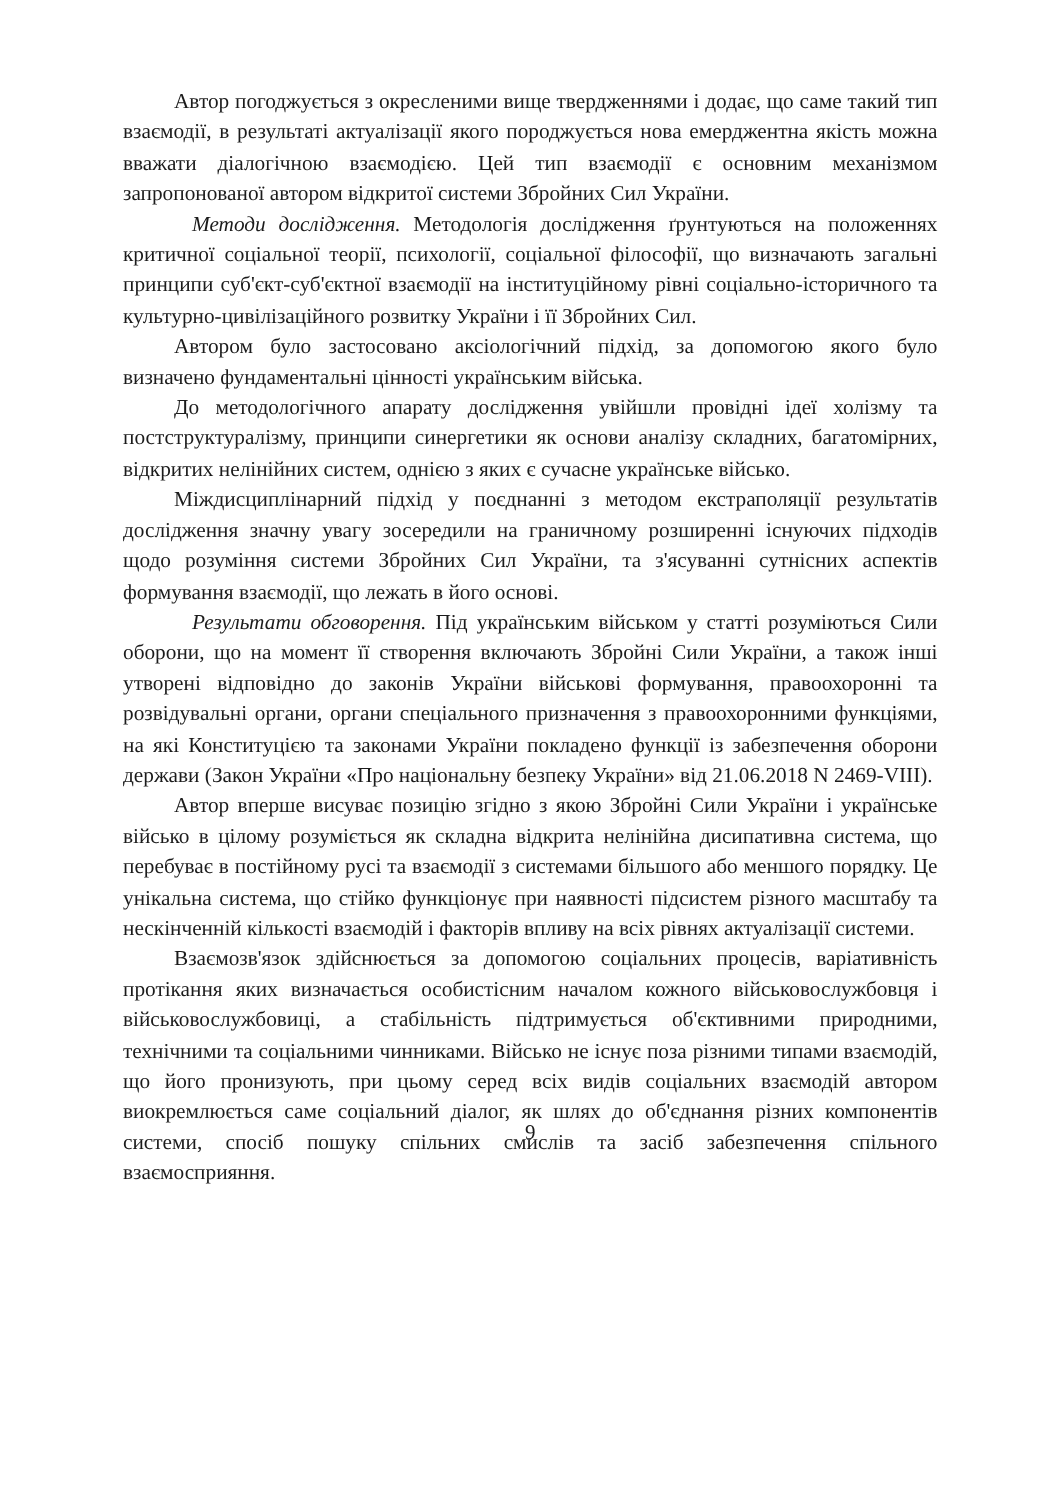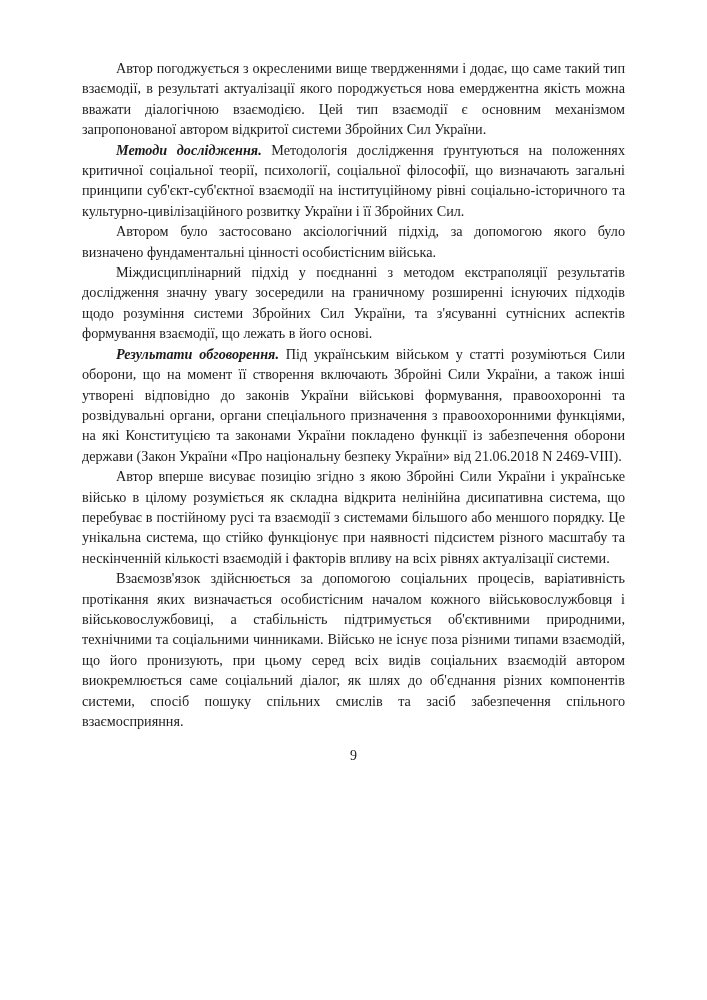--- a/index.html
+++ b/index.html
@@ -29,22 +29,23 @@
     color: #1b1b1b;
   }
   .para {
     margin: 0;
     text-indent: 34px;
   }
   .para.no-indent {
     text-indent: 0;
   }
   .lead {
-    font-weight: bold;
+    font-weight: normal;
     font-style: italic;
+    margin-left: 12px;
   }
   .page-number {
     position: absolute;
     left: 0;
     right: 0;
     bottom: 48px;
     text-align: center;
     font-size: 14px;
     font-family: "Liberation Serif", serif;
     color: #1b1b1b;
@@ -53,22 +54,23 @@
 </head>
 <body>
 
 <div class="page">
   <div class="body-text">
 
     <p class="para"><span>Автор погоджується з окресленими вище твердженнями і додає, що саме такий тип взаємодії, в результаті актуалізації якого породжується нова емерджентна якість можна вважати діалогічною взаємодією. Цей тип взаємодії є основним механізмом запропонованої автором відкритої системи Збройних Сил України.</span></p>
 
     <p class="para"><span class="lead">Методи дослідження.</span><span> Методологія дослідження ґрунтуються на положеннях критичної соціальної теорії, психології, соціальної філософії, що визначають загальні принципи суб'єкт-суб'єктної взаємодії на інституційному рівні соціально-історичного та культурно-цивілізаційного розвитку України і її Збройних Сил.</span></p>
 
-    <p class="para"><span>Автором було застосовано аксіологічний підхід, за допомогою якого було визначено фундаментальні цінності особистісним війська.</span></p>
+    <p class="para"><span>Автором було застосовано аксіологічний підхід, за допомогою якого було визначено фундаментальні цінності українським війська.</span></p>
 
+    <p class="para"><span>До методологічного апарату дослідження увійшли провідні ідеї холізму та постструктуралізму, принципи синергетики як основи аналізу складних, багатомірних, відкритих нелінійних систем, однією з яких є сучасне українське військо.</span></p>
 
     <p class="para"><span>Міждисциплінарний підхід у поєднанні з методом екстраполяції результатів дослідження значну увагу зосередили на граничному розширенні існуючих підходів щодо розуміння системи Збройних Сил України, та з'ясуванні сутнісних аспектів формування взаємодії, що лежать в його основі.</span></p>
 
     <p class="para"><span class="lead">Результати обговорення.</span><span> Під українським військом у статті розуміються Сили оборони, що на момент її створення включають Збройні Сили України, а також інші утворені відповідно до законів України військові формування, правоохоронні та розвідувальні органи, органи спеціального призначення з правоохоронними функціями, на які Конституцією та законами України покладено функції із забезпечення оборони держави (Закон України «Про національну безпеку України» від 21.06.2018 N 2469-VIII).</span></p>
 
     <p class="para"><span>Автор вперше висуває позицію згідно з якою Збройні Сили України і українське військо в цілому розуміється як складна відкрита нелінійна дисипативна система, що перебуває в постійному русі та взаємодії з системами більшого або меншого порядку. Це унікальна система, що стійко функціонує при наявності підсистем різного масштабу та нескінченній кількості взаємодій і факторів впливу на всіх рівнях актуалізації системи.</span></p>
 
     <p class="para"><span>Взаємозв'язок здійснюється за допомогою соціальних процесів, варіативність протікання яких визначається особистісним началом кожного військовослужбовця і військовослужбовиці, а стабільність підтримується об'єктивними природними, технічними та соціальними чинниками. Військо не існує поза різними типами взаємодій, що його пронизують, при цьому серед всіх видів соціальних взаємодій автором виокремлюється саме соціальний діалог, як шлях до об'єднання різних компонентів системи, спосіб пошуку спільних смислів та засіб забезпечення спільного взаємосприяння.</span></p>
 
 

